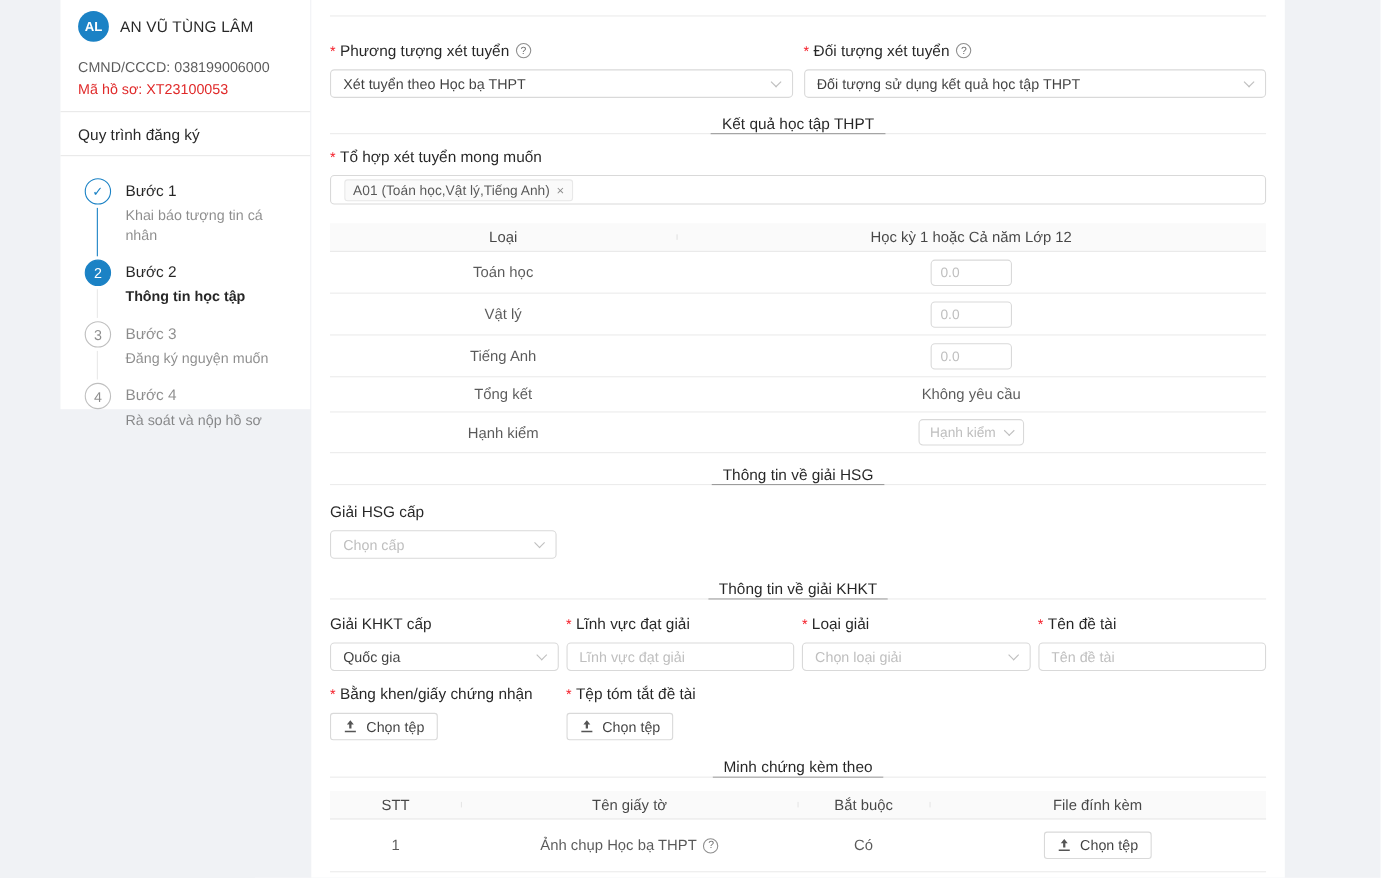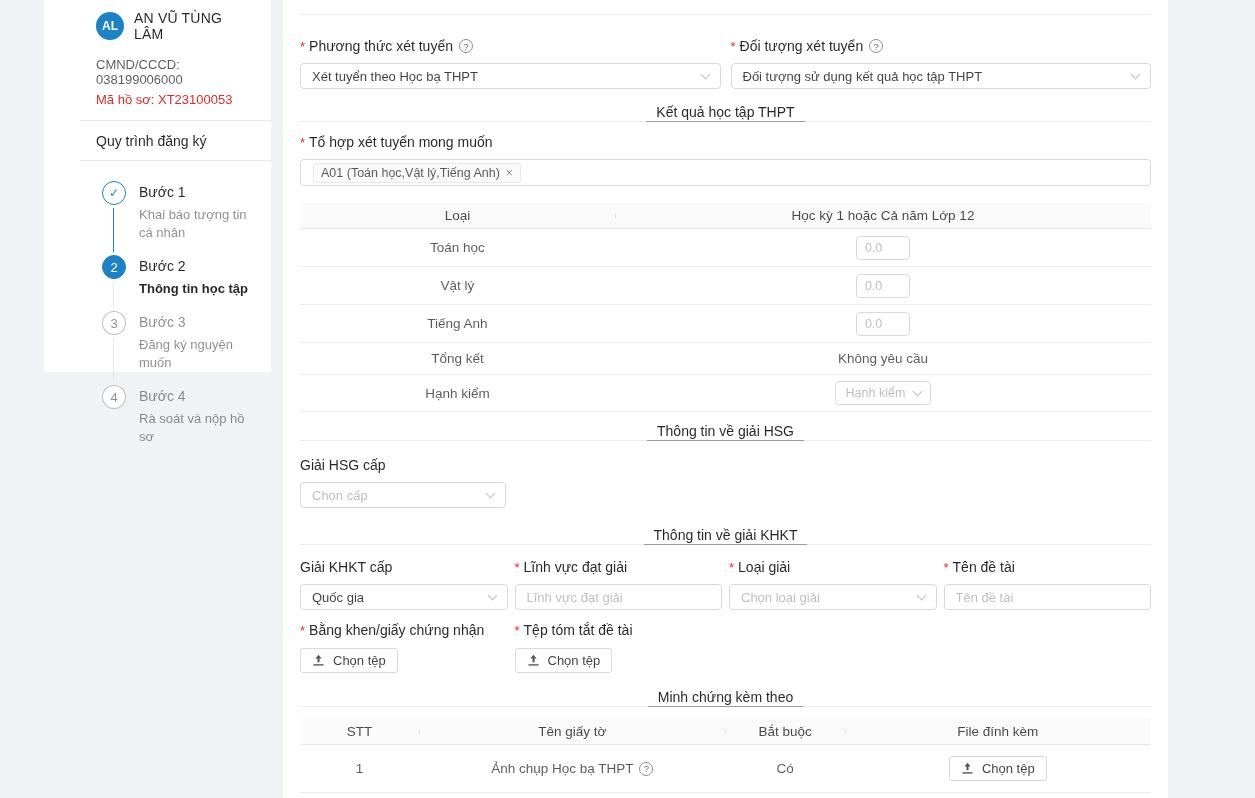--- a/index.html
+++ b/index.html
@@ -8,21 +8,21 @@
     background:#f0f2f5;
     font-family:"Liberation Sans","DejaVu Sans",sans-serif;
     font-size:14px;
     color:rgba(0,0,0,0.85);
     position:relative;
     overflow:hidden;
   }
   .card { background:#fff; position:absolute; top:0; }
 
   
-  #sidebar { left:44px; width:227px; height:372px;padding-left:36px; }
+  #sidebar { left:55px; width:227px; height:372px; }
   .profile { padding:8px 16px 13px 16px; }
   .avatar-row { display:flex; align-items:center; gap:10px; margin-top:2px; }
   .avatar { width:28px; height:28px; border-radius:50%; background:#1b82c5; color:#fff;
             font-size:12px; font-weight:bold; display:flex; align-items:center; justify-content:center; flex:0 0 auto; }
   .user-name { font-size:14px; font-weight:500; letter-spacing:0.2px; }
   .id-line { margin-top:15px; font-size:13px; color:rgba(0,0,0,0.65); }
   .dossier-line { margin-top:5px; font-size:13px; color:#e02a2a; }
   .hr { border-top:1px solid #e8e8e8; }
   .process-title { padding:12px 16px 11px 16px; font-size:14px; }
   .steps { padding:20px 12px 0 22px; }
@@ -85,21 +85,21 @@
   .scores { margin-top:17px; }
   .s-head { display:flex; align-items:center; background:#fafafa; height:26px;
             border-bottom:1px solid #e8e8e8; color:rgba(0,0,0,0.72); font-size:13.5px; }
   .s-c1 { width:37%; text-align:center; }
   .s-c2 { width:63%; text-align:center; position:relative; }
   .s-head .s-c2::before { content:""; position:absolute; left:0; top:5px; bottom:5px; border-left:1px solid #e2e2e2; }
   .s-row { display:flex; align-items:center; border-bottom:1px solid #ececec;
            color:rgba(0,0,0,0.65); font-size:13.5px; }
   .s-row.h38 { height:38px; } .s-row.h32 { height:32px; } .s-row.h37 { height:37px; }
   .s-c2 .ctr { display:flex; justify-content:center; }
-  .score-input { width:54px; height:24px; border:1px solid #d9d9d9; border-radius:4px;
+  .score-input { width:74px; height:24px; border:1px solid #d9d9d9; border-radius:4px;
                  padding:0 8px; font-size:12.5px; font-family:inherit; outline:none; }
   .score-input::placeholder { color:#bfbfbf; }
   .mini-select { width:96px; height:24px; border:1px solid #d9d9d9; border-radius:4px;
                  display:inline-flex; align-items:center; padding:0 9px; font-size:12.5px;
                  color:#bfbfbf; background:#fff; cursor:pointer; }
   .mini-select .sel-val { color:#bfbfbf; }
 
   .hsg-label { margin-top:16px; }
   .hsg-select { width:206px; }
 
@@ -174,21 +174,21 @@
   </div>
 </div>
 
 <div id="main" class="card">
   <div class="topline"></div>
 
   <div class="row2">
     <div class="field">
       <div class="label">
         <span class="req">*</span>
-        <span>Phương thức xét tuyển</span>
+        <span>Phương tượng xét tuyển</span>
         <span class="qicon">?</span>
       </div>
       <div class="select">
         <span class="sel-val">Xét tuyển theo Học bạ THPT</span>
         <span class="chev"></span>
       </div>
     </div>
     <div class="field">
       <div class="label">
         <span class="req">*</span>

